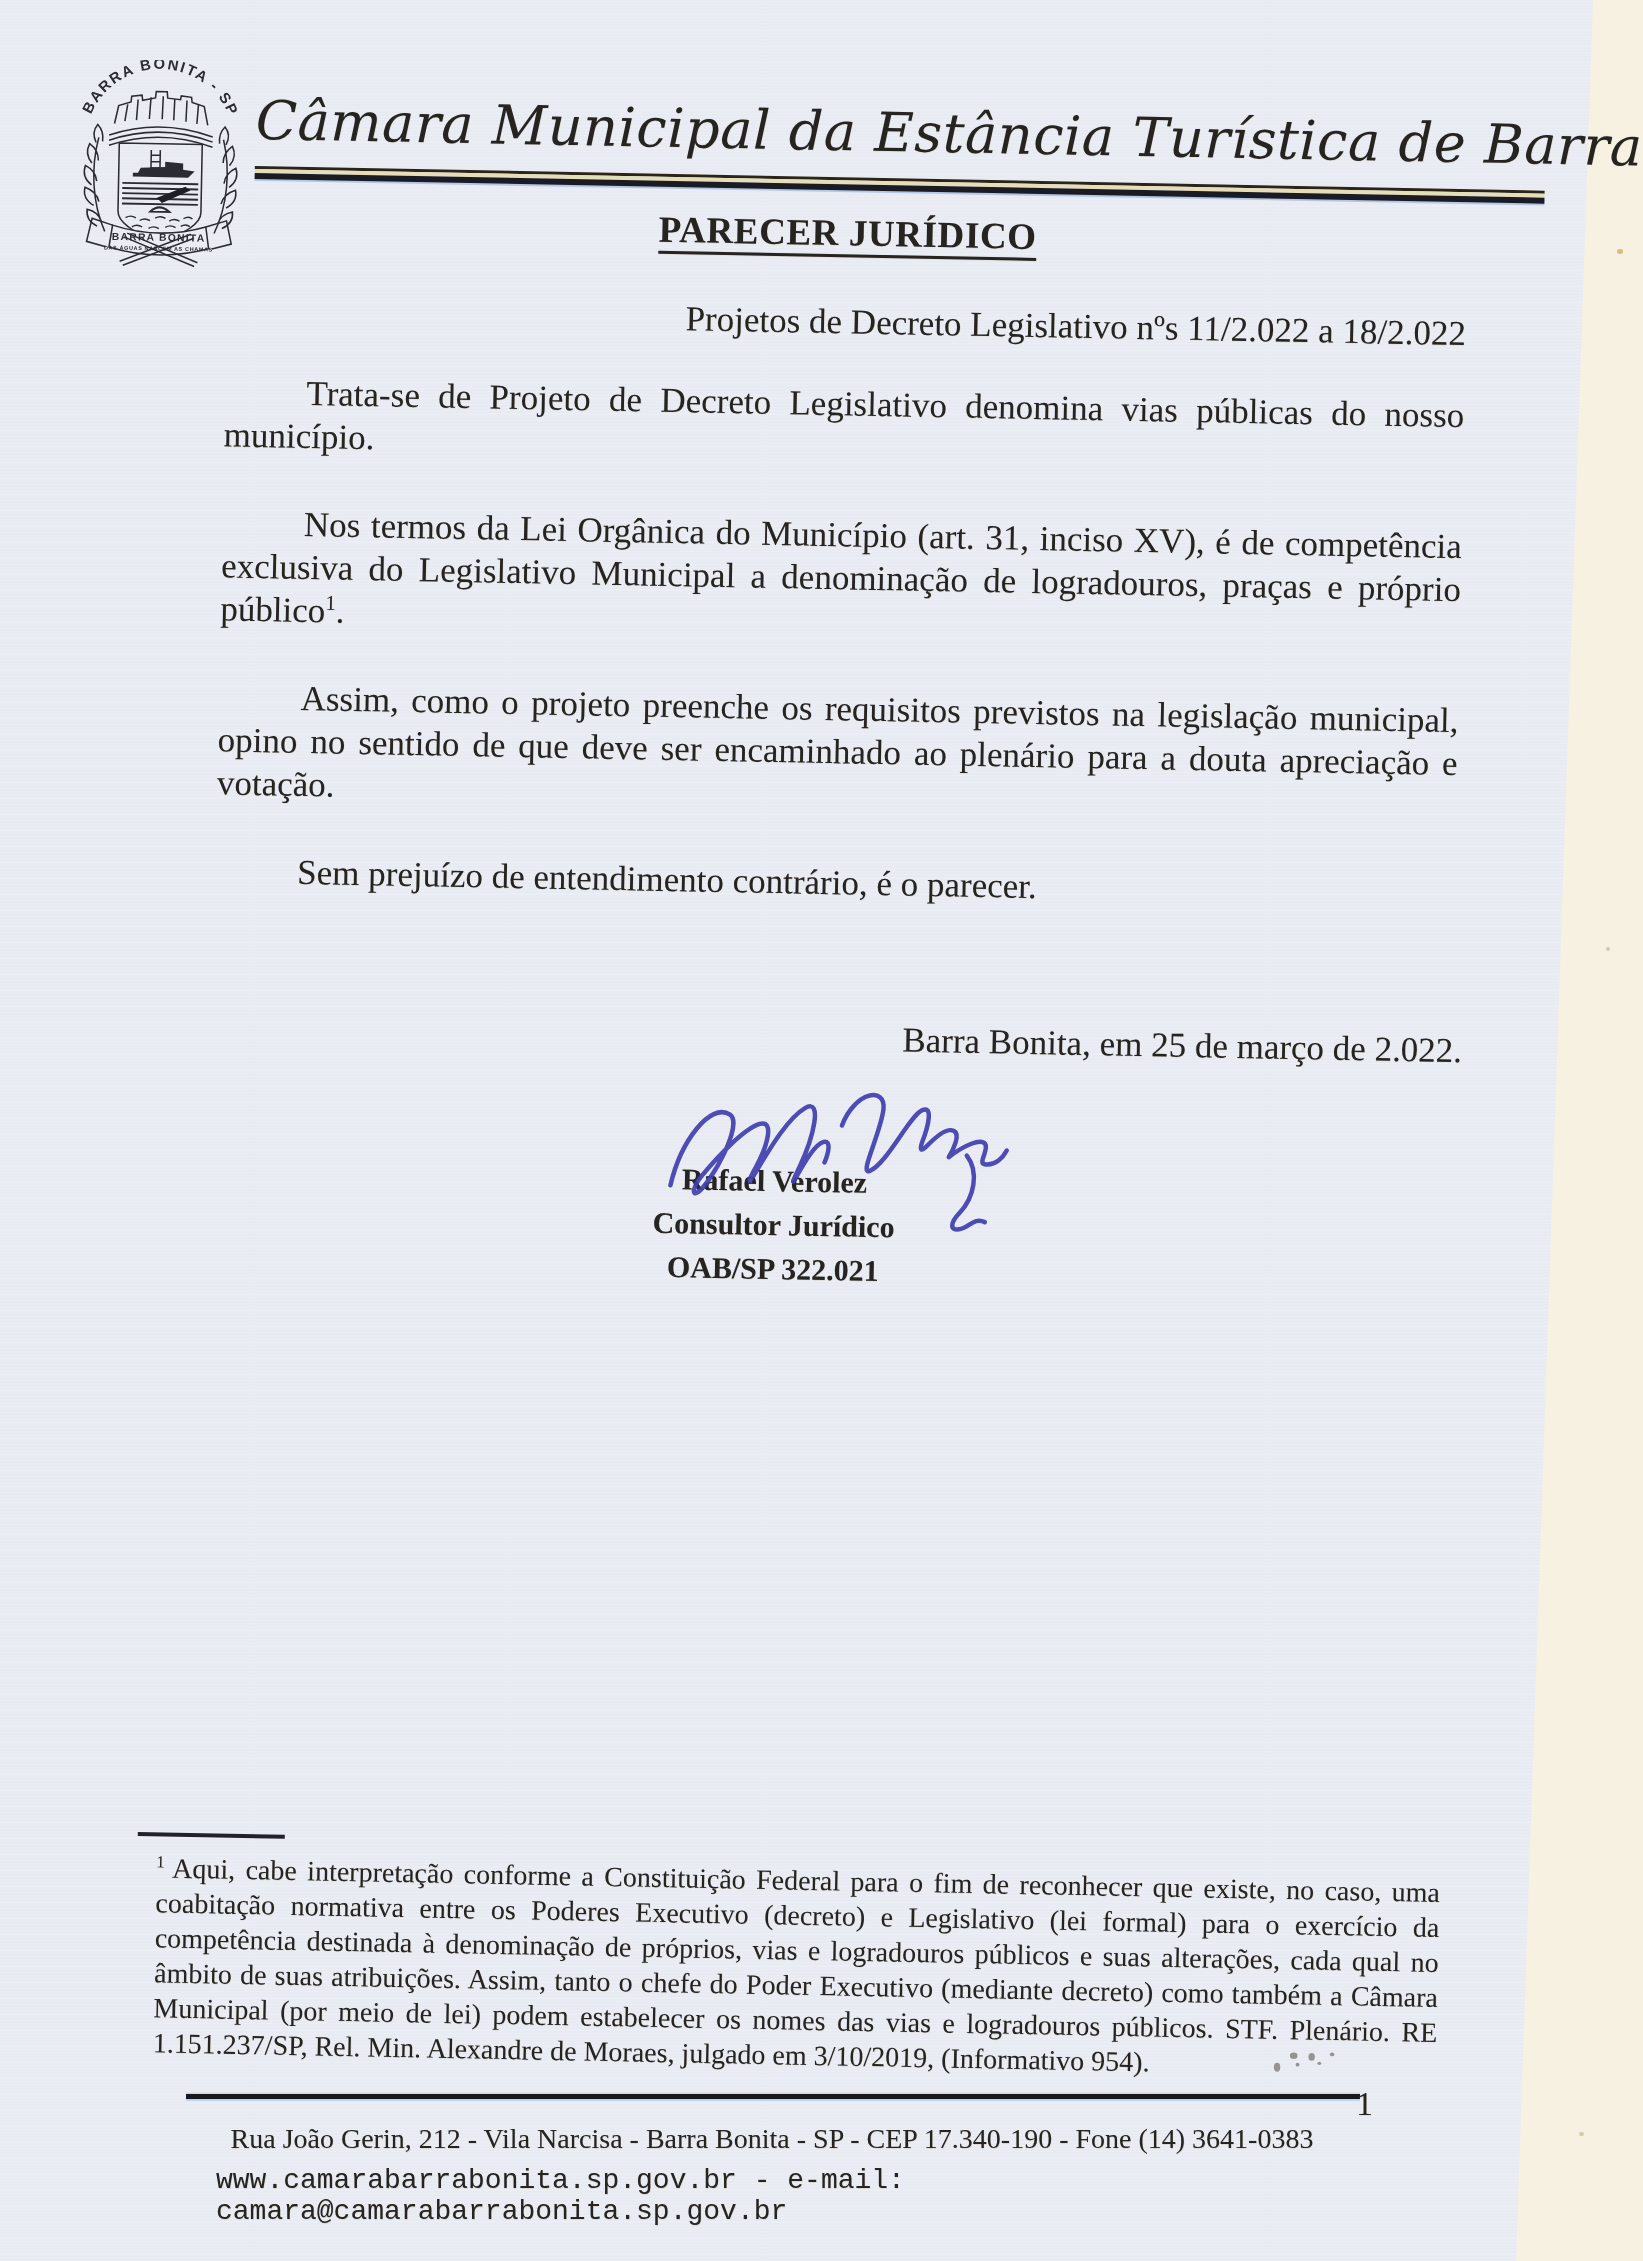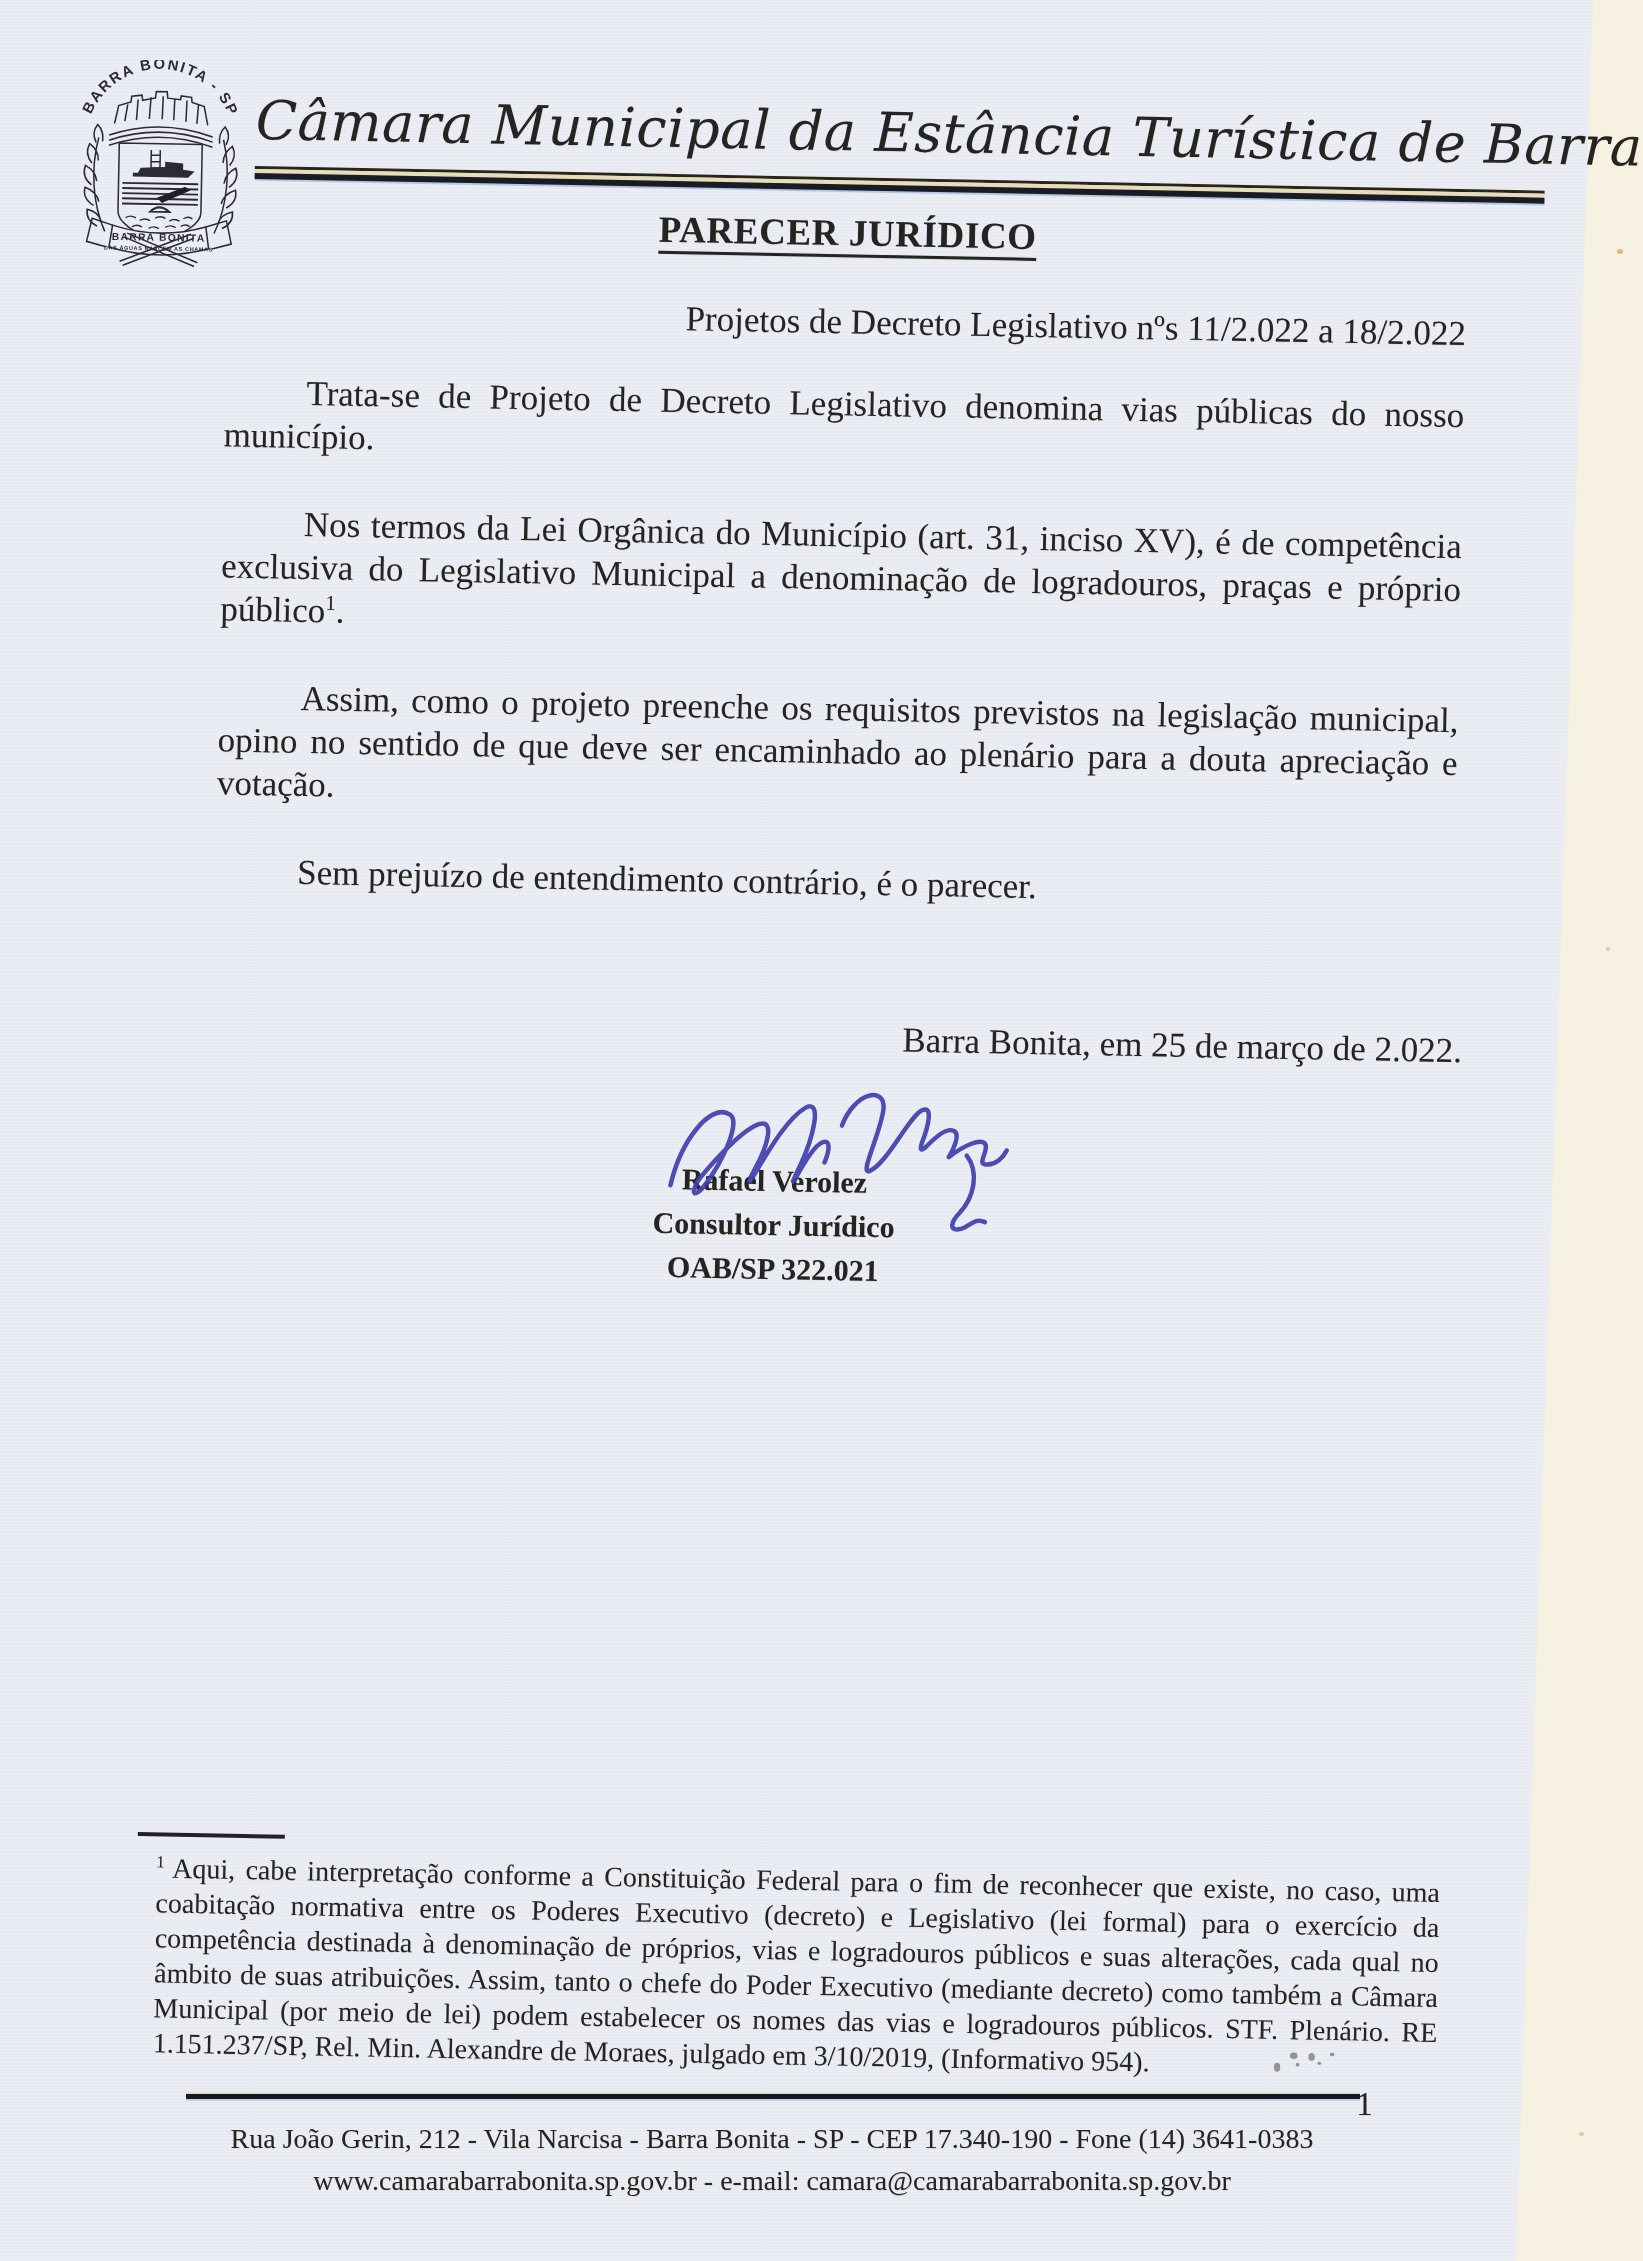--- a/index.html
+++ b/index.html
@@ -27,21 +27,21 @@
   .dateline{left:232px;top:1003px;width:1250px;text-align:right;font-size:35px;}
   .sig-svg{left:657px;top:1050px;}
   .sig-block{left:539px;top:1144px;width:516px;text-align:center;font-weight:bold;font-size:30px;line-height:44px;}
   .fn-sep{left:173px;top:1829px;width:147px;height:3.9px;background:#22202a;}
   .footnote{left:192px;top:1847px;width:1284px;font-size:28px;line-height:35px;text-align:justify;}
   .footnote sup{margin-right:7.7px;}
   .ft-rule{left:186px;top:2094px;width:1174px;height:5.2px;background:#181820;
            box-shadow:0 1.9px 0 rgba(100,150,220,.32), 0 -1.3px 0 rgba(195,165,85,.35);}
   .pagenum{left:1356px;top:2085px;font-size:34px;}
   .ft-line1{left:216px;top:2123px;width:1112px;text-align:center;font-size:28px;}
-  .ft-line2{left:216px;top:2165px;width:1112px;text-align:center;font-size:28px;}
+  .ft-line2{left:216px;top:2165px;width:1112px;text-align:left;font-size:28px;font-family:Liberation Mono, monospace;}
   .speck{position:absolute;border-radius:50%;}
   .logo-svg{left:70px;top:57px;}
   .stray{left:1269px;top:2048px;}
 </style>
 </head>
 <body>
 
 <div class="scan">
 
   <div class="paper"></div>

